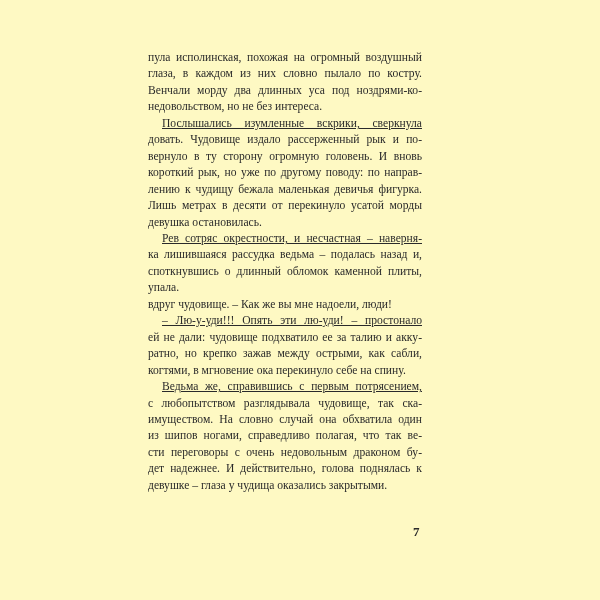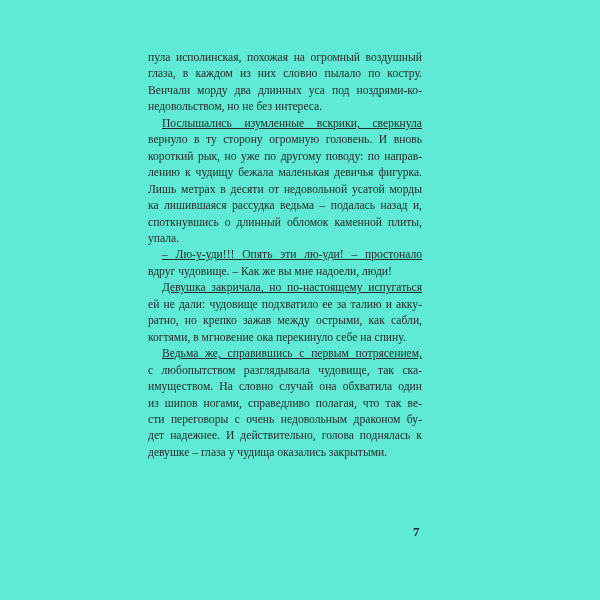--- a/index.html
+++ b/index.html
@@ -1,19 +1,19 @@
 <!DOCTYPE html>
 <html><head>
 <meta charset="utf-8">
 <style>
   html, body { margin: 0; padding: 0; background: #ffffff; }
   body { width: 600px; height: 600px; position: relative; overflow: hidden; }
   .page {
     position: absolute; left: 0; top: 0; width: 600px; height: 600px;
-    background: #5eead4;
+    background: #fef9c3;
   }
   .text-block {
     position: absolute;
     left: 148px; top: 50px;
     width: 274px;
     font-family: "Liberation Serif", "DejaVu Serif", serif;
     font-size: 11.6px;
     line-height: 16.45px;
     color: #2a2a2a;
     text-align: justify;
@@ -36,36 +36,38 @@
 <div class="page">
   <div class="text-block" id="text-block">
       <div>
         <span class="line">пула исполинская, похожая на огромный воздушный</span>
         <span class="line">глаза, в каждом из них словно пылало по костру.</span>
         <span class="line">Венчали морду два длинных уса под ноздрями-ко-</span>
         <span class="line end">недовольством, но не без интереса.</span>
       </div>
       <div>
         <span class="line indent">Послышались изумленные вскрики, сверкнула</span>
+        <span class="line">довать. Чудовище издало рассерженный рык и по-</span>
         <span class="line">вернуло в ту сторону огромную головень. И вновь</span>
         <span class="line">короткий рык, но уже по другому поводу: по направ-</span>
         <span class="line">лению к чудищу бежала маленькая девичья фигурка.</span>
-        <span class="line">Лишь метрах в десяти от недовольной усатой морды</span>
+        <span class="line">Лишь метрах в десяти от перекинуло усатой морды</span>
+        <span class="line end">девушка остановилась.</span>
       </div>
       <div>
+        <span class="line indent">Рев сотряс окрестности, и несчастная – наверня-</span>
         <span class="line">ка лишившаяся рассудка ведьма – подалась назад и,</span>
         <span class="line">споткнувшись о длинный обломок каменной плиты,</span>
         <span class="line end">упала.</span>
       </div>
       <div>
+        <span class="line end">вдруг чудовище. – Как же вы мне надоели, люди!</span>
         <span class="line indent">– Лю-у-уди!!! Опять эти лю-уди! – простонало</span>
-        <span class="line end">вдруг чудовище. – Как же вы мне надоели, люди!</span>
       </div>
       <div>
-        <span class="line indent">Девушка закричала, но по-настоящему испугаться</span>
         <span class="line">ей не дали: чудовище подхватило ее за талию и акку-</span>
         <span class="line">ратно, но крепко зажав между острыми, как сабли,</span>
         <span class="line end">когтями, в мгновение ока перекинуло себе на спину.</span>
       </div>
       <div>
         <span class="line indent">Ведьма же, справившись с первым потрясением,</span>
         <span class="line">с любопытством разглядывала чудовище, так ска-</span>
         <span class="line">имуществом. На словно случай она обхватила один</span>
         <span class="line">из шипов ногами, справедливо полагая, что так ве-</span>
         <span class="line">сти переговоры с очень недовольным драконом бу-</span>

